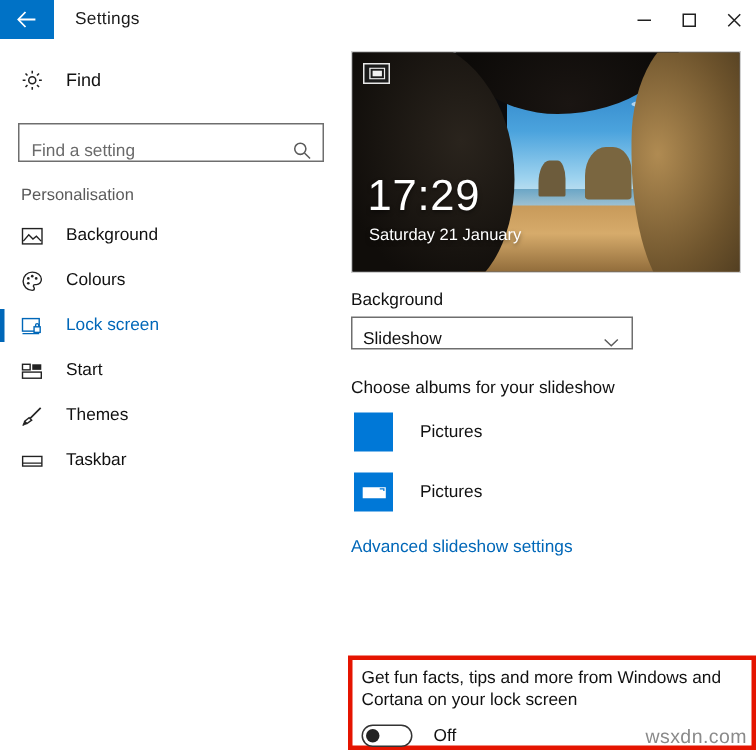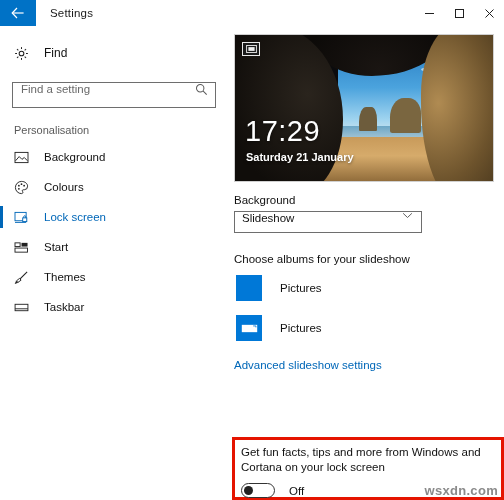--- a/index.html
+++ b/index.html
@@ -46,21 +46,21 @@
     display:flex; align-items:center; height:30px;
     margin-top:12px; padding-left:14px; cursor:pointer;
   }
   .home-row .ico { width:26px; display:flex; align-items:center; }
   .home-row .lbl { font-size:12px; color:#111; margin-left:4px; }
 
   .searchbox {
     position:relative;
     margin:14px 14px 0 12px;
     height:26px; border:1px solid #6e6e6e; background:#fff;
-    display:flex; align-items:flex-start;
+    display:flex; align-items:flex-end;
   }
   .searchbox input {
     flex:1; border:0; outline:0; background:transparent;
     font-family:"Liberation Sans", sans-serif;
     font-size:11.5px; color:#333; padding-left:8px;
   }
   .searchbox input::placeholder { color:#6a6a6a; }
   .searchbox .s-ico { padding-right:7px; display:flex; align-items:center; }
 
   .group-hdr {
@@ -139,32 +139,32 @@
     border:1px solid #e8e8e8; background:#1b1b1b;
     display:flex; align-items:center; justify-content:center;
   }
   .prev-time {
     position:absolute; left:10px; top:80px;
     font-size:29px; font-weight:300; color:#fff; letter-spacing:.5px;
     text-shadow:0 1px 3px rgba(0,0,0,.5);
   }
   .prev-date {
     position:absolute; left:11px; top:116px;
-    font-size:11px; font-weight:700; color:#fff;
+    font-size:11px; font-weight:400; color:#fff;
     text-shadow:0 1px 3px rgba(0,0,0,.5);
     text-align:center;
   }
 
   .sec-label { margin:12px 0 5px 4px; font-size:11.5px; color:#111; }
 
   .dropdown {
     position:relative; margin-left:4px;
     width:188px; height:22px;
     border:1px solid #6e6e6e; background:#fff;
-    display:flex; align-items:flex-start; cursor:pointer;
+    display:flex; align-items:flex-end; cursor:pointer;
   }
   .dropdown .dd-val { font-size:11.5px; color:#111; padding-left:7px; }
   .dropdown .dd-arrow { margin-left:auto; padding-right:8px; display:flex; align-items:center; }
 
   .albums-label { margin:20px 0 10px 4px; font-size:11.5px; color:#111; }
 
   .album-row {
     display:flex; align-items:center; margin:0 0 14px 6px; cursor:pointer;
   }
   .album-thumb {
@@ -198,21 +198,20 @@
   .toggle .knob {
     position:absolute; left:2px; top:2px;
     width:9px; height:9px; border-radius:50%; background:#222;
   }
   .toggle-lbl { margin-left:14px; font-size:11.5px; color:#111; }
 
   .watermark {
     position:absolute; right:6px; bottom:2px;
     font-size:13px; color:#8a8a8a; letter-spacing:.3px;
     font-family:"Liberation Sans", sans-serif;
-    font-weight:bold;
   }
 </style>
 </head>
 <body>
 
 <div class="window">
 
   <div class="titlebar">
     <div class="back-btn">
       <svg width="14" height="12" viewBox="0 0 14 12">

